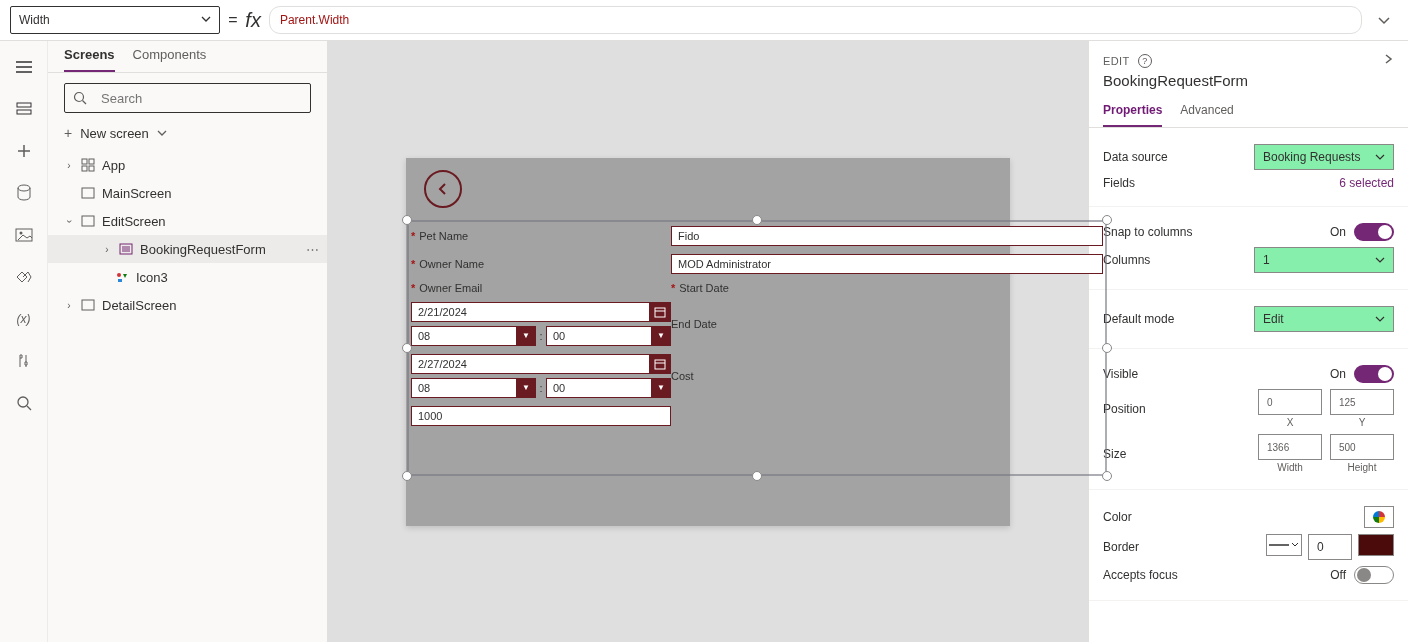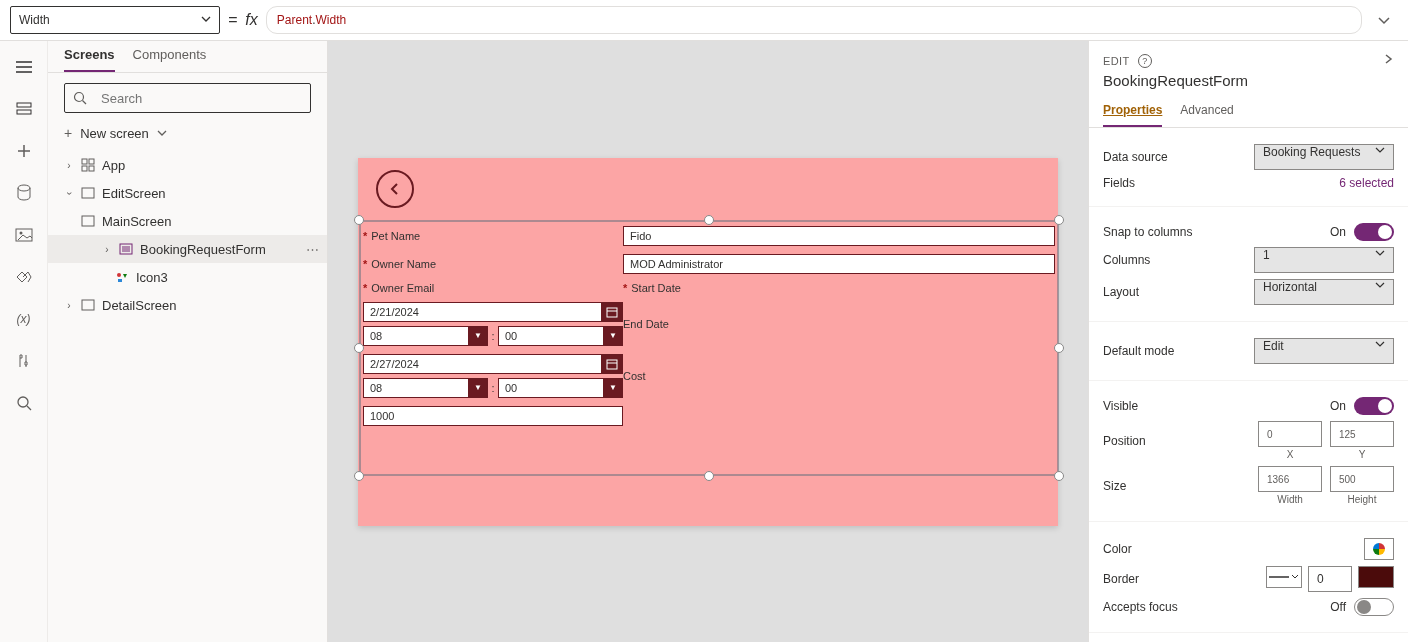--- a/index.html
+++ b/index.html
@@ -4,21 +4,21 @@
 <style>
   * { box-sizing: border-box; margin: 0; padding: 0; font-family: "Segoe UI", Arial, sans-serif; }
   body { font-size: 12px; color: #323130; background: #fff; overflow: hidden; }
 
   .app { display: flex; flex-direction: column; height: 642px; width: 1408px; }
 
   
   .formula-bar { display: flex; align-items: center; padding: 6px 10px; border-bottom: 1px solid #e1dfdd; gap: 8px; }
   .property-select { width: 210px; height: 28px; border: 1px solid #323130; padding: 0 8px; display: flex; align-items: center; justify-content: space-between; border-radius: 2px; }
   .equals { font-size: 16px; font-style: italic; }
-  .fx { font-style: italic; font-size: 16px; color: #323130; }
+  .fx { font-style: italic; font-size: 20px; color: #323130; }
   .formula-input { flex: 1; height: 28px; border: 1px solid #e1dfdd; border-radius: 11px; padding: 0 10px; display: flex; align-items: center; }
   .formula-input .token-1 { color: #a31515; }
   .formula-input .token-2 { color: #323130; }
   .formula-input .token-3 { color: #a31515; }
   .expand-btn { width: 28px; height: 28px; display: flex; align-items: center; justify-content: center; color: #605e5c; }
 
   .main-row { display: flex; flex: 1; min-height: 0; }
 
   
   .left-rail { width: 48px; background: #faf9f8; border-right: 1px solid #edebe9; display: flex; flex-direction: column; align-items: center; padding-top: 16px; gap: 22px; color: #605e5c; }
@@ -39,21 +39,21 @@
   .tree-item.level-1 { padding-left: 16px; }
   .tree-item.level-3 { padding-left: 54px; }
   .tree-item.level-4 { padding-left: 66px; }
   .tree-item.selected { background: #edebe9; }
   .tree-item .chev { width: 10px; display: inline-flex; justify-content: center; color: #605e5c; font-size: 10px; }
   .tree-item .icon-small { width: 16px; height: 16px; display: inline-flex; align-items: center; justify-content: center; }
   .tree-item .ellipsis { margin-left: auto; color: #605e5c; }
 
   
   .canvas-area { flex: 1; background: #dfdfdf; display: flex; align-items: center; justify-content: center; position: relative; }
-  .app-screen { width: 700px; height: 368px; background: #fca5a5; box-shadow: 0 2px 6px rgba(0,0,0,0.15); position: relative; padding: 12px 18px 24px 18px; }
+  .app-screen { width: 604px; height: 368px; background: #a3a3a3; box-shadow: 0 2px 6px rgba(0,0,0,0.15); position: relative; padding: 12px 18px 24px 18px; }
 
   .back-circle { width: 38px; height: 38px; border: 2px solid #6a1a21; border-radius: 50%; display: flex; align-items: center; justify-content: center; color: #6a1a21; margin-bottom: 8px; }
   .back-circle svg { width: 14px; height: 14px; }
 
   
   .selection { position: absolute; left: 1px; top: 62px; width: 700px; height: 256px; }
   .selection::before { content: ""; position: absolute; inset: 0; border: 2px solid rgba(118,118,130,0.6); pointer-events: none; }
   .handle { position: absolute; width: 10px; height: 10px; background: #fff; border: 1px solid #888; border-radius: 50%; }
   .handle.tl { top: -5px; left: -5px; }
   .handle.tm { top: -5px; left: 50%; margin-left:-5px; }
@@ -78,26 +78,26 @@
 
   
   .right-panel { width: 320px; border-left: 1px solid #e1dfdd; display: flex; flex-direction: column; overflow-y: auto; }
   .r-header { display: flex; align-items: center; gap: 8px; padding: 12px 14px 4px 14px; }
   .r-header .caps { font-size: 11px; letter-spacing: 0.4px; color: #605e5c; }
   .r-header .info { width: 14px; height: 14px; border: 1px solid #605e5c; border-radius: 50%; display: flex; align-items: center; justify-content: center; font-size: 9px; color: #605e5c; }
   .r-header .expand { margin-left: auto; color: #605e5c; }
   .r-name { padding: 0 14px 8px 14px; font-size: 15px; }
   .r-tabs { display: flex; gap: 18px; padding: 0 14px; border-bottom: 1px solid #e1dfdd; }
   .r-tab { padding: 6px 0 8px 0; font-size: 12px; color: #605e5c; border-bottom: 2px solid transparent; cursor: pointer; }
-  .r-tab.active { color: #a16207; font-weight: 600; border-bottom: 2px solid #742774; text-decoration: underline; }
+  .r-tab.active { color: #701a75; font-weight: 600; border-bottom: 2px solid #742774; }
 
   .prop-section { padding: 10px 14px; border-bottom: 1px solid #f3f2f1; }
   .prop-row { display: flex; align-items: center; justify-content: space-between; font-size: 12px; margin: 6px 0; }
   .prop-label { color: #323130; }
-  .select-box { height: 26px; border: 1px solid #8a8886; display: flex; align-items: flex-start; justify-content: space-between; padding: 0 8px; min-width: 140px; background: #e5e5e5; }
+  .select-box { height: 26px; border: 1px solid #8a8886; display: flex; align-items: center; justify-content: space-between; padding: 0 8px; min-width: 140px; background: #86efac; }
   .num-box { height: 26px; border: 1px solid #8a8886; display: flex; align-items: center; padding: 0 8px; width: 64px; background: #fff; }
   .link { color: #742774; margin-left: 20px; }
 
   .toggle { width: 40px; height: 18px; border-radius: 10px; background: #742774; position: relative; }
   .toggle::after { content:""; position:absolute; right:2px; top:2px; width:14px; height:14px; background:#fff; border-radius:50%; }
   .toggle.off { background:#fff; border:1px solid #8a8886; }
   .toggle.off::after { left:2px; right:auto; background:#8a8886; top:1px; }
 
   .xy-row { display:flex; gap:8px; }
   .xy-col { display:flex; flex-direction:column; align-items:center; gap:2px; font-size:10px; color:#605e5c; }
@@ -214,36 +214,36 @@
               <svg width="14" height="14">
                 <rect x="1" y="1" width="5" height="5" fill="none" stroke="#605e5c"></rect>
                 <rect x="8" y="1" width="5" height="5" fill="none" stroke="#605e5c"></rect>
                 <rect x="1" y="8" width="5" height="5" fill="none" stroke="#605e5c"></rect>
                 <rect x="8" y="8" width="5" height="5" fill="none" stroke="#605e5c"></rect>
               </svg>
             </span>
           <span>App</span>
         </div>
         <div class="tree-item level-1">
-          <span class="chev" style="transform:rotate(90deg)">›</span>
+          <span class="chev"></span>
           <span class="icon-small">
               <svg width="14" height="12">
                 <rect x="1" y="1" width="12" height="10" fill="none" stroke="#605e5c"></rect>
               </svg>
             </span>
-          <span>EditScreen</span>
+          <span>MainScreen</span>
         </div>
         <div class="tree-item level-1">
-          <span class="chev"></span>
+          <span class="chev" style="transform:rotate(90deg)">›</span>
           <span class="icon-small">
               <svg width="14" height="12">
                 <rect x="1" y="1" width="12" height="10" fill="none" stroke="#605e5c"></rect>
               </svg>
             </span>
-          <span>MainScreen</span>
+          <span>EditScreen</span>
         </div>
         <div class="tree-item level-3 selected">
           <span class="chev">›</span>
           <span class="icon-small">
               <svg width="14" height="12">
                 <rect x="1" y="1" width="12" height="10" fill="none" stroke="#742774"></rect>
                 <path d="M3 4 H11 M3 6 H11 M3 8 H11" stroke="#742774"></path>
               </svg>
             </span>
           <span>BookingRequestForm</span>
@@ -385,29 +385,20 @@
         </div>
         <div class="prop-row">
           <span class="prop-label">Columns</span>
           <div class="select-box">
             <span>1</span>
             <svg width="10" height="10">
                 <path d="M1 3 L5 7 L9 3" stroke="#323130" fill="none" stroke-width="1.2"></path>
               </svg>
           </div>
         </div>
-        <div class="prop-row">
-          <span class="prop-label">Layout</span>
-          <div class="select-box">
-            <span>Horizontal</span>
-            <svg width="10" height="10">
-                <path d="M1 3 L5 7 L9 3" stroke="#323130" fill="none" stroke-width="1.2"></path>
-              </svg>
-          </div>
-        </div>
       </div>
 
       <div class="prop-section">
         <div class="prop-row">
           <span class="prop-label">Default mode</span>
           <div class="select-box">
             <span>Edit</span>
             <svg width="10" height="10">
                 <path d="M1 3 L5 7 L9 3" stroke="#323130" fill="none" stroke-width="1.2"></path>
               </svg>

